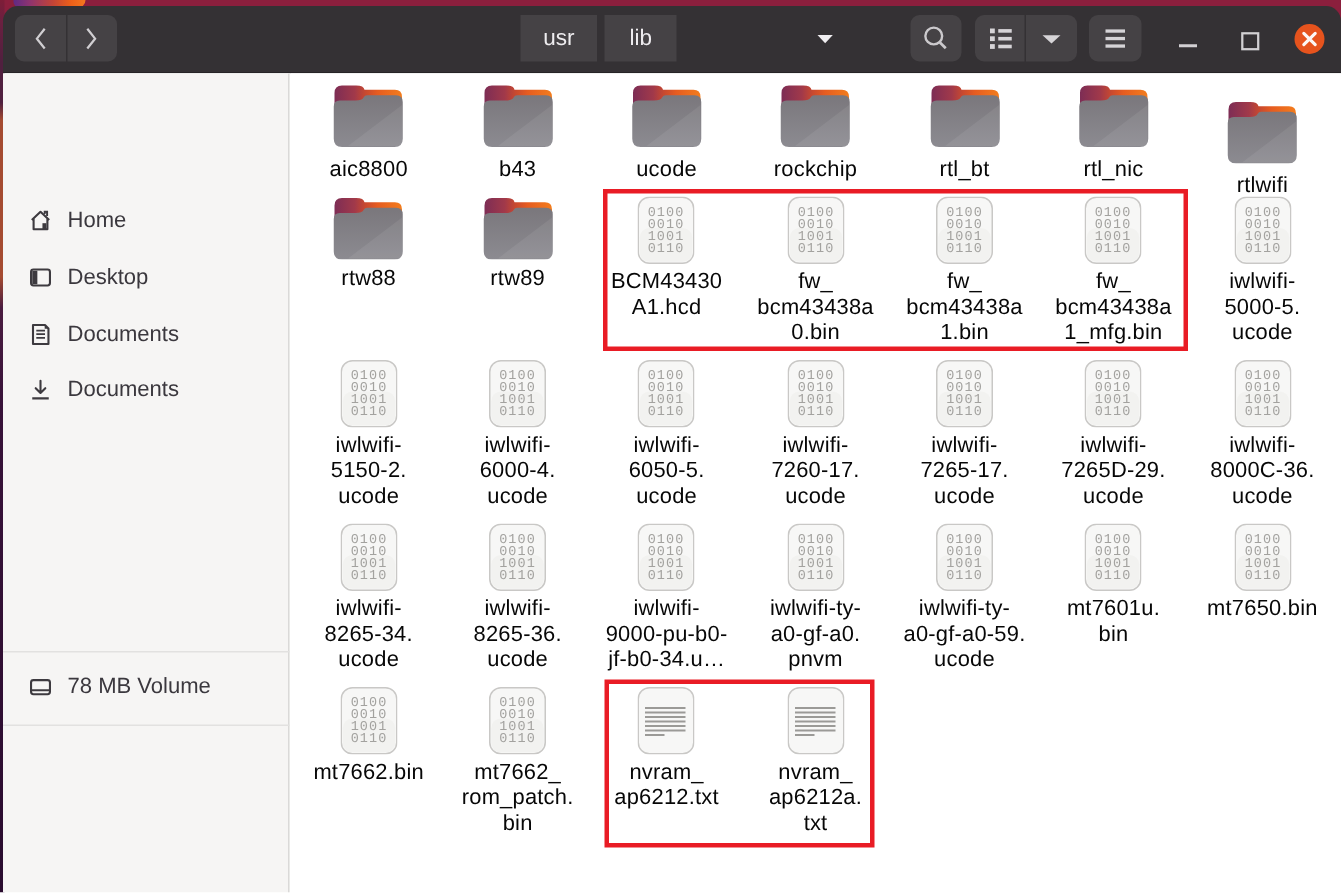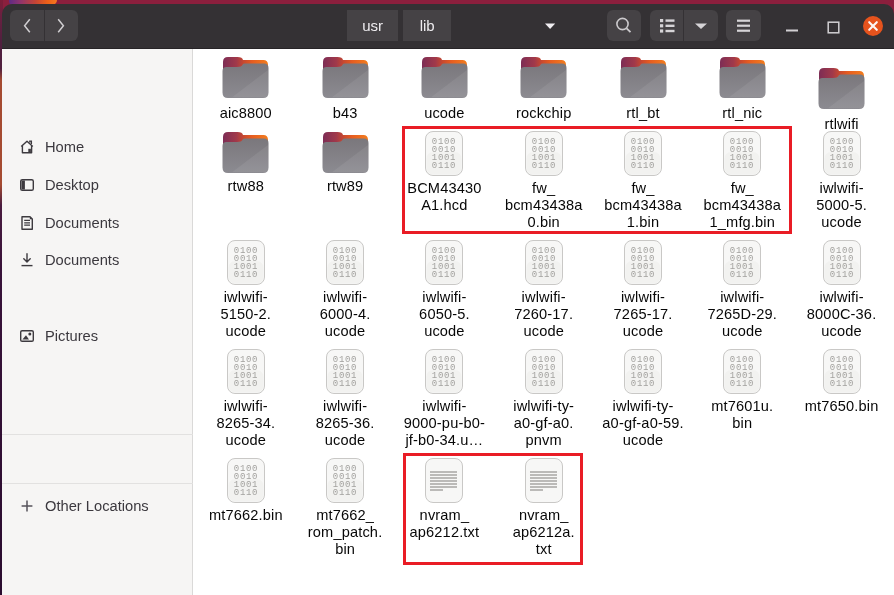--- a/index.html
+++ b/index.html
@@ -110,33 +110,26 @@
         </svg>
         <span>Documents</span>
       </div>
 <div class="sbrow" style="top:192.6px">
         <svg class="sbi" width="16" height="16" viewBox="0 0 16 16">
           <path d="M8 1.8 V9.6 M4.8 6.8 L8 10 L11.2 6.8" fill="none" stroke="#3d3a3f" stroke-width="1.4" stroke-linejoin="round" stroke-linecap="round"></path>
           <path d="M2.5 13.6 h11" stroke="#3d3a3f" stroke-width="1.4"></path>
         </svg>
         <span>Documents</span>
       </div>
-<div class="sbrow" style="top:268.2px">
+<div class="sbrow" style="top:390.6px">
         <svg class="sbi" width="16" height="16" viewBox="0 0 16 16">
-          <rect x="1.7" y="2.7" width="12.6" height="10.6" rx="1.4" fill="none" stroke="#3d3a3f" stroke-width="1.4"></rect>
-          <path d="M3.4 11.5 L7 7.2 L10 11.5 Z" fill="#3d3a3f"></path>
-          <circle cx="10.8" cy="6" r="1.5" fill="#3d3a3f"></circle>
+          <rect x="1.7" y="3.4" width="12.6" height="9.4" rx="1.6" fill="none" stroke="#3d3a3f" stroke-width="1.4"></rect>
+          <path d="M2.2 10.2 H13.8" stroke="#3d3a3f" stroke-width="1.3"></path>
         </svg>
-        <span>Pictures</span>
-      </div>
-<div class="sbrow" style="top:438.6px">
-        <svg class="sbi" width="16" height="16" viewBox="0 0 16 16">
-          <path d="M8 2.6 V13.4 M2.6 8 H13.4" stroke="#55525a" stroke-width="1.5"></path>
-        </svg>
-        <span>Other Locations</span>
+        <span>78 MB Volume</span>
       </div>
     <div class="sbsep" style="top:385px"></div>
     <div class="sbsep" style="top:434px"></div>
   </div>
   <div id="content"></div>
 </div>
 <div id="grid" style="position:absolute;left:0;top:0;width:894px;height:595px">
 <div class="cell" style="left:197.3px;top:56px;width:97px">
       <div class="ic" style="width:47px"><svg width="47" height="42" viewBox="0 0 47 42">
 <defs>

